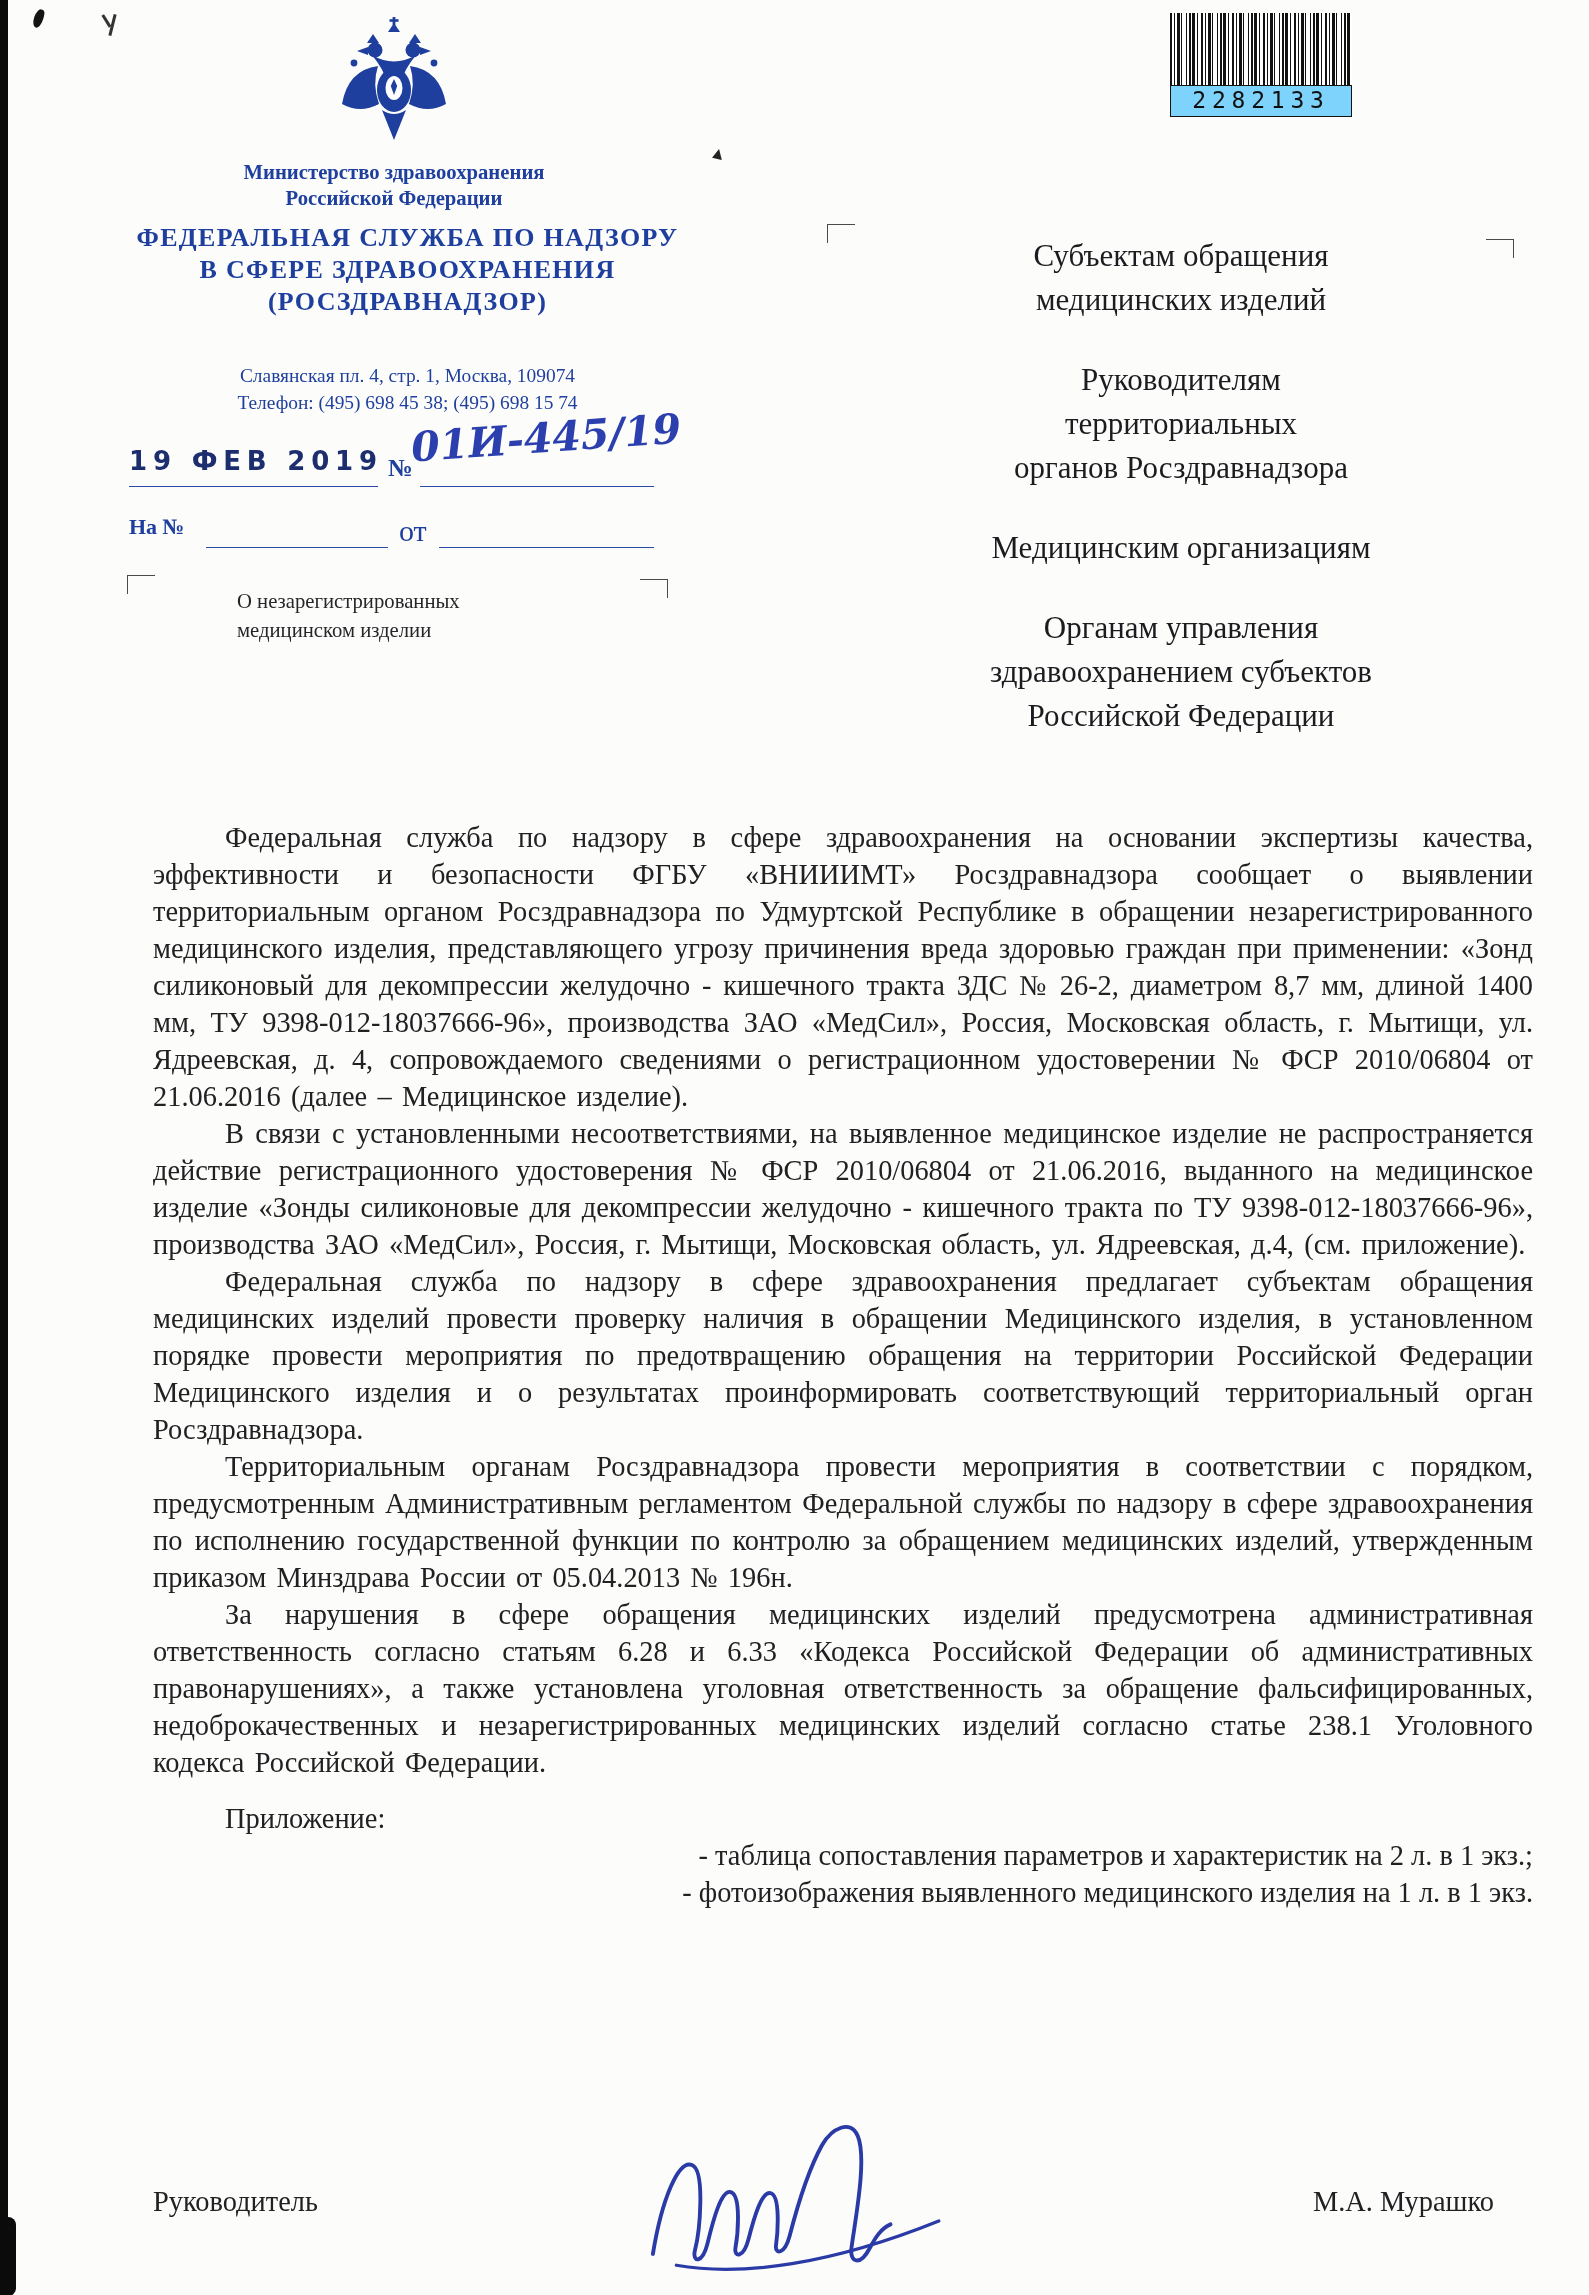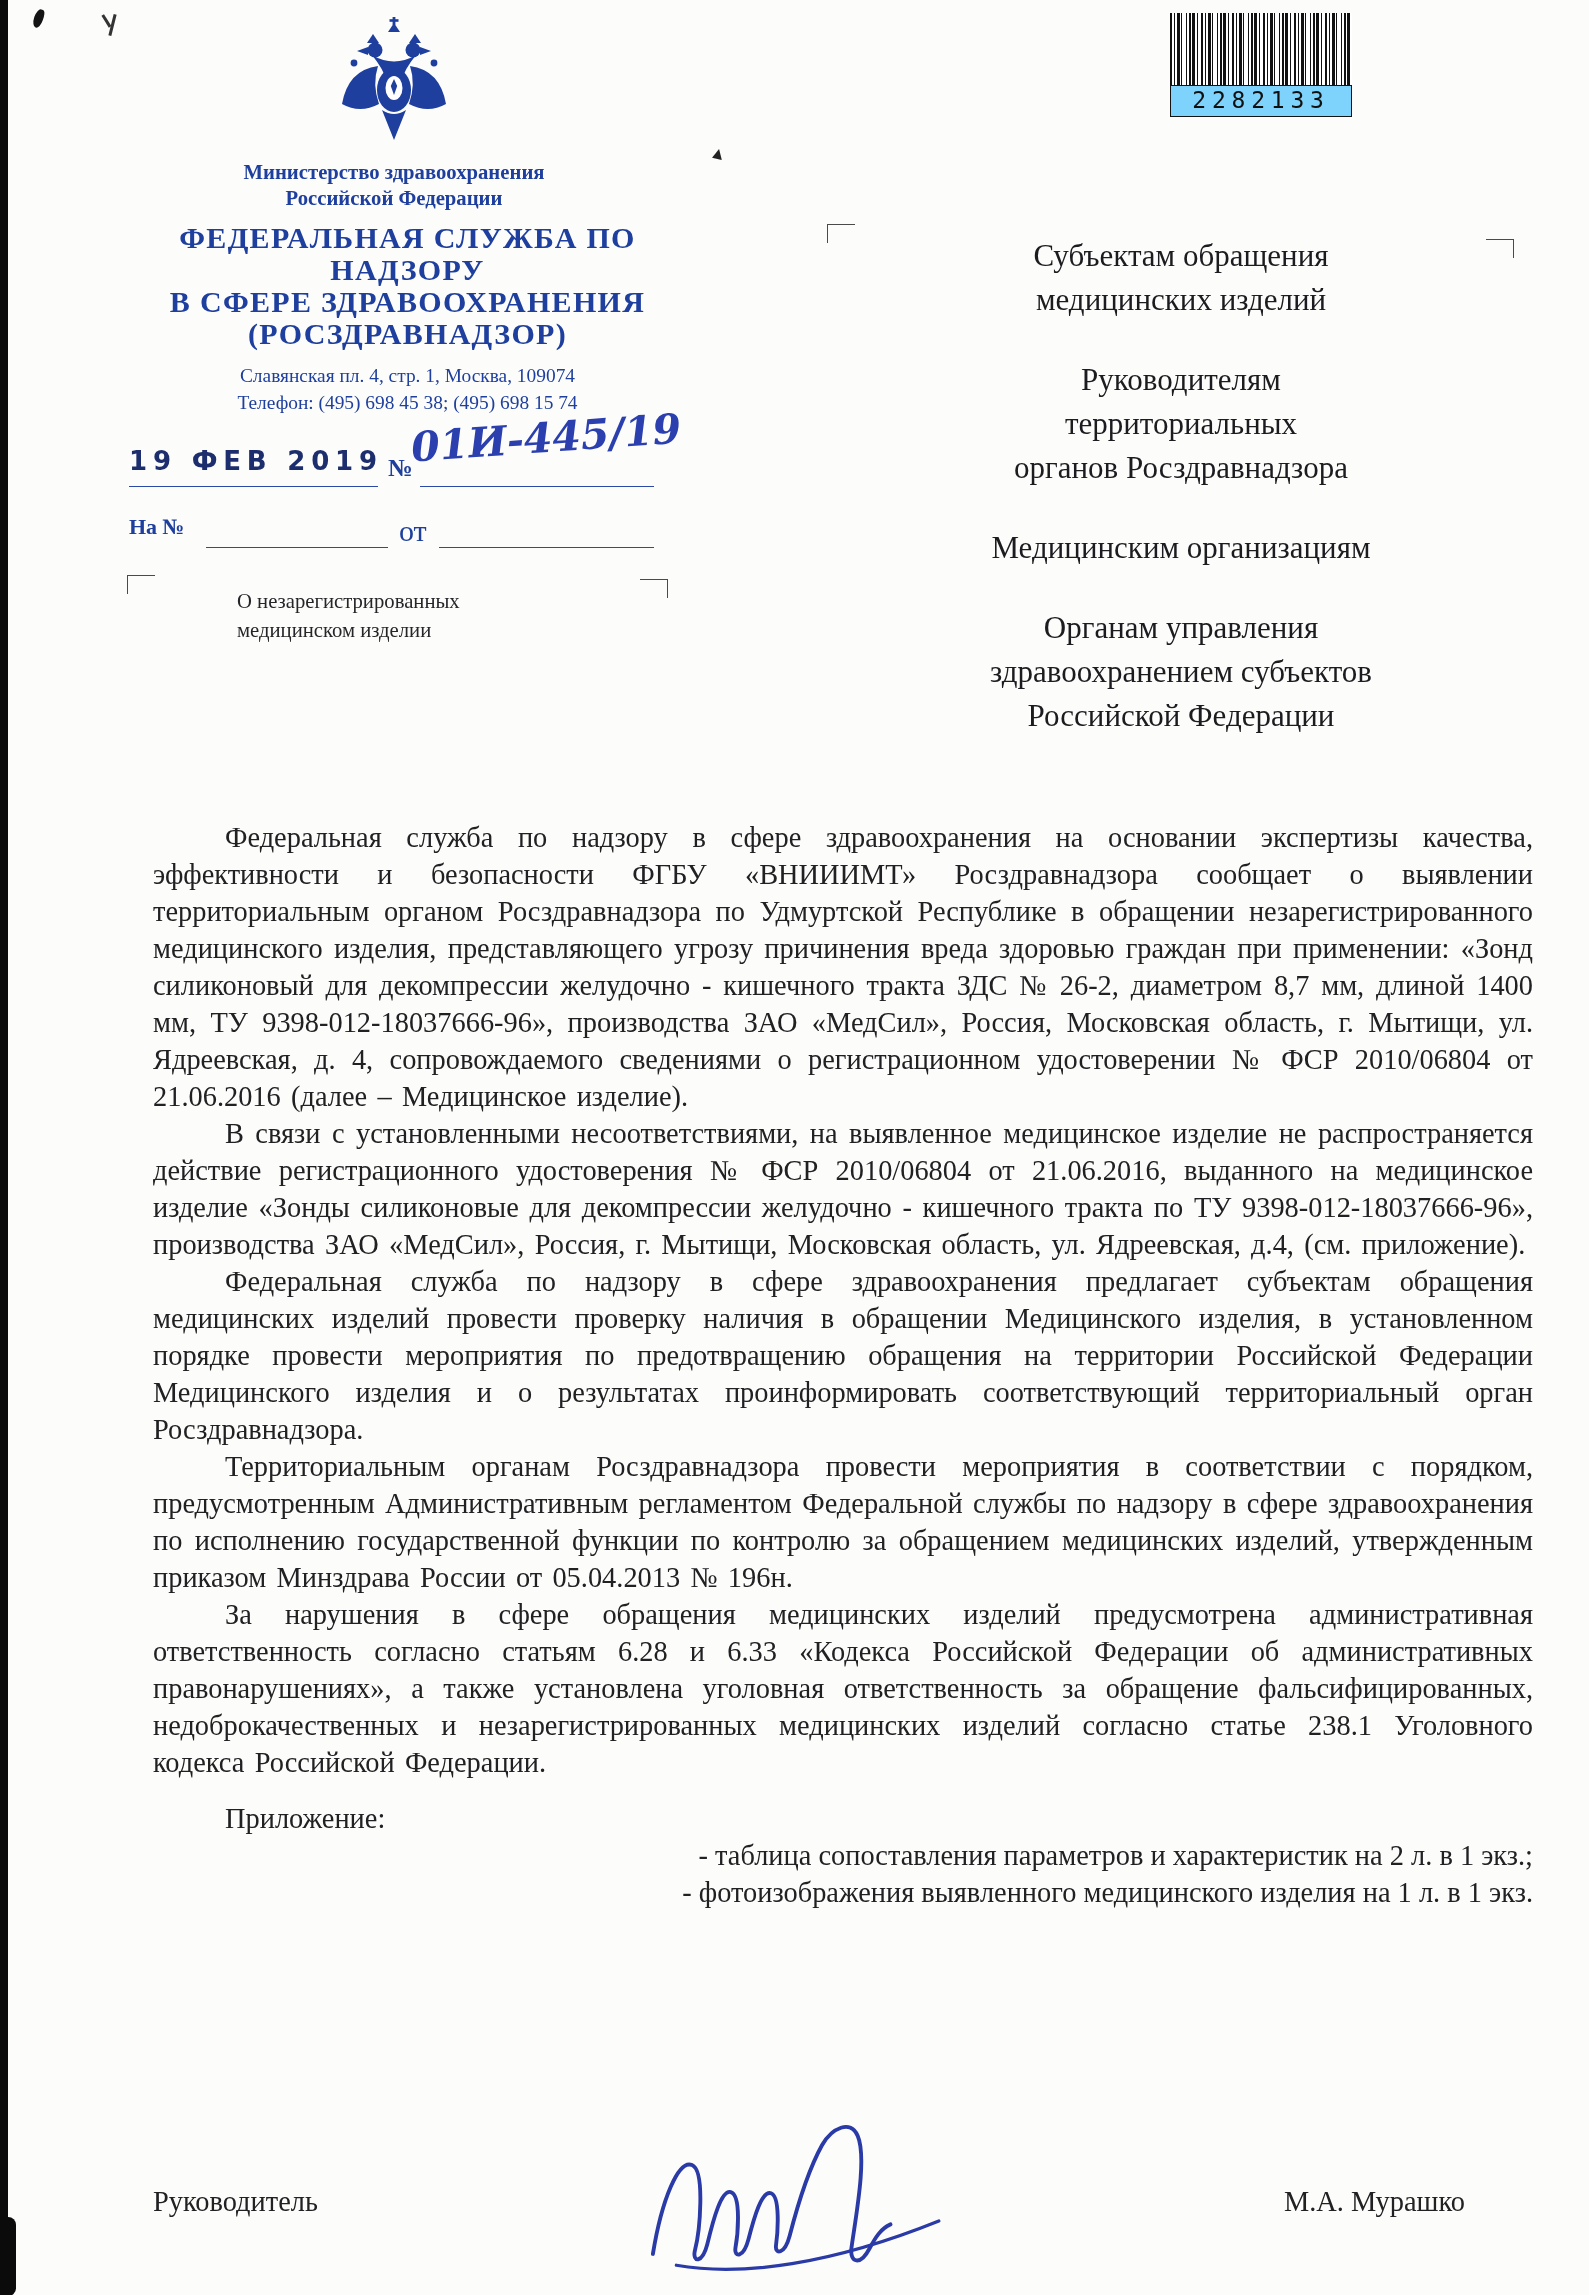--- a/index.html
+++ b/index.html
@@ -15,21 +15,21 @@
   .scan-edge { position:absolute; left:0; top:0; width:8.4px; height:100%; background:#0b0b0b; }
   .scan-blob { position:absolute; left:0; top:2217px; width:15.5px; height:79px; background:#0b0b0b; border-radius:0 7.8px 7.8px 0; }
   .speck-comma { position:absolute; left:34px; top:9px; width:9px; height:19.4px; background:#141414; border-radius:60% 40% 60% 60%; transform:rotate(18deg); }
   .speck-y-a { position:absolute; left:105px; top:14.2px; width:2.6px; height:14.2px; background:#333; transform:rotate(-32deg); }
   .speck-y-b { position:absolute; left:111px; top:14.2px; width:2.6px; height:22px; background:#333; transform:rotate(14deg); }
   .speck-tri { position:absolute; left:713px; top:149px; width:0; height:0; border-left:5.2px solid transparent; border-right:5.2px solid transparent; border-bottom:10.3px solid #222; transform:rotate(12deg); }
 
   
   .emblem { position:absolute; left:334px; top:14.2px; width:120px; height:138px; }
   .ministry { position:absolute; left:168px; top:159px; width:452px; text-align:center; font-weight:bold; font-size:20.7px; line-height:26px; }
-  .service { position:absolute; left:110px; top:222px; width:595px; text-align:center; font-weight:bold; font-size:30px; line-height:32px; letter-spacing:1.3px; }
+  .service { position:absolute; left:110px; top:222px; width:595px; text-align:center; font-weight:bold; font-size:26px; line-height:32px; letter-spacing:1.3px; }
   .address { position:absolute; left:110px; top:362px; width:595px; text-align:center; font-size:19.4px; line-height:27px; }
 
   
   .date-stamp { position:absolute; left:129px; top:446px; font-family:"DejaVu Sans",sans-serif; font-weight:bold; font-size:26px; letter-spacing:5.8px; color:#1d2e6e; }
   .rule { position:absolute; height:0; border-top:1.9px solid #2b4aa5; }
   .rule-date-1 { left:129px; top:486px; width:249px; }
   .rule-date-2 { left:420px; top:486px; width:234px; }
   .num-label { position:absolute; left:388px; top:454px; font-size:24.6px; font-weight:bold; }
   .handwritten { position:absolute; left:411px; top:414px; font-size:41px; font-style:italic; font-weight:bold; color:#2b3fae; transform:rotate(-4deg); font-family:"DejaVu Serif",serif; white-space:nowrap; }
   .ref-label { position:absolute; left:129px; top:514px; font-size:22px; font-weight:bold; }
@@ -64,21 +64,21 @@
     font-family:"DejaVu Sans Mono",monospace; font-size:23px; letter-spacing:5.8px; padding:1.3px 0 3.2px; color:#101010; }
 
   
   .body-text { position:absolute; left:153px; top:819px; width:1380px; font-size:28.4px; line-height:37px; text-align:justify; color:#212124; }
   .body-text p { text-indent:72px; word-spacing:3.2px; }
   .attach-title { text-indent:65px; margin-top:19.4px; }
   .attach-item { margin-left:89px; text-align:right; }
 
   
   .sign-row { position:absolute; left:153px; top:2186px; width:1380px; display:flex; justify-content:space-between; font-size:28.4px; color:#212124; }
-  .sign-name { margin-right:68px; }
+  .sign-name { margin-right:39px; }
   .sign-ink { position:absolute; left:633px; top:2108px; width:336px; height:174px; transform:rotate(-4deg); }
 </style>
 </head>
 <body>
 
 <div class="page">
 
   <div class="scan-edge"></div>
   <div class="scan-blob"></div>
   <div class="speck-comma"></div>

